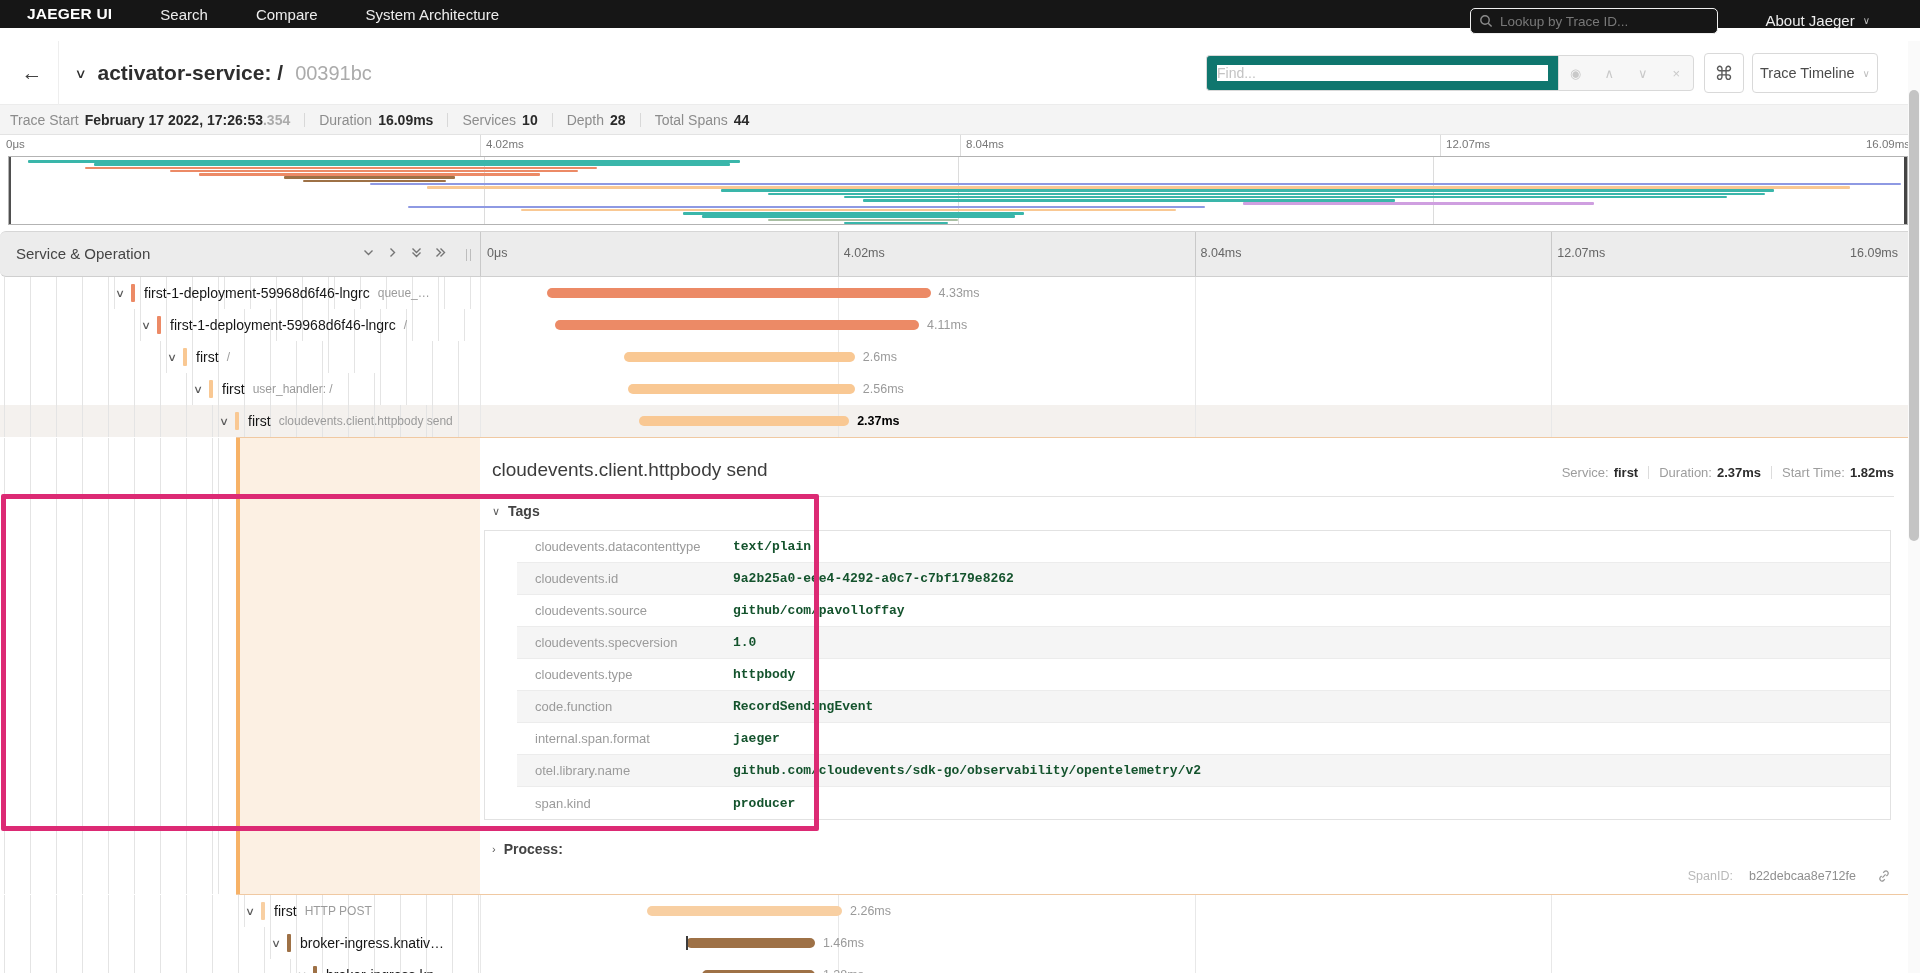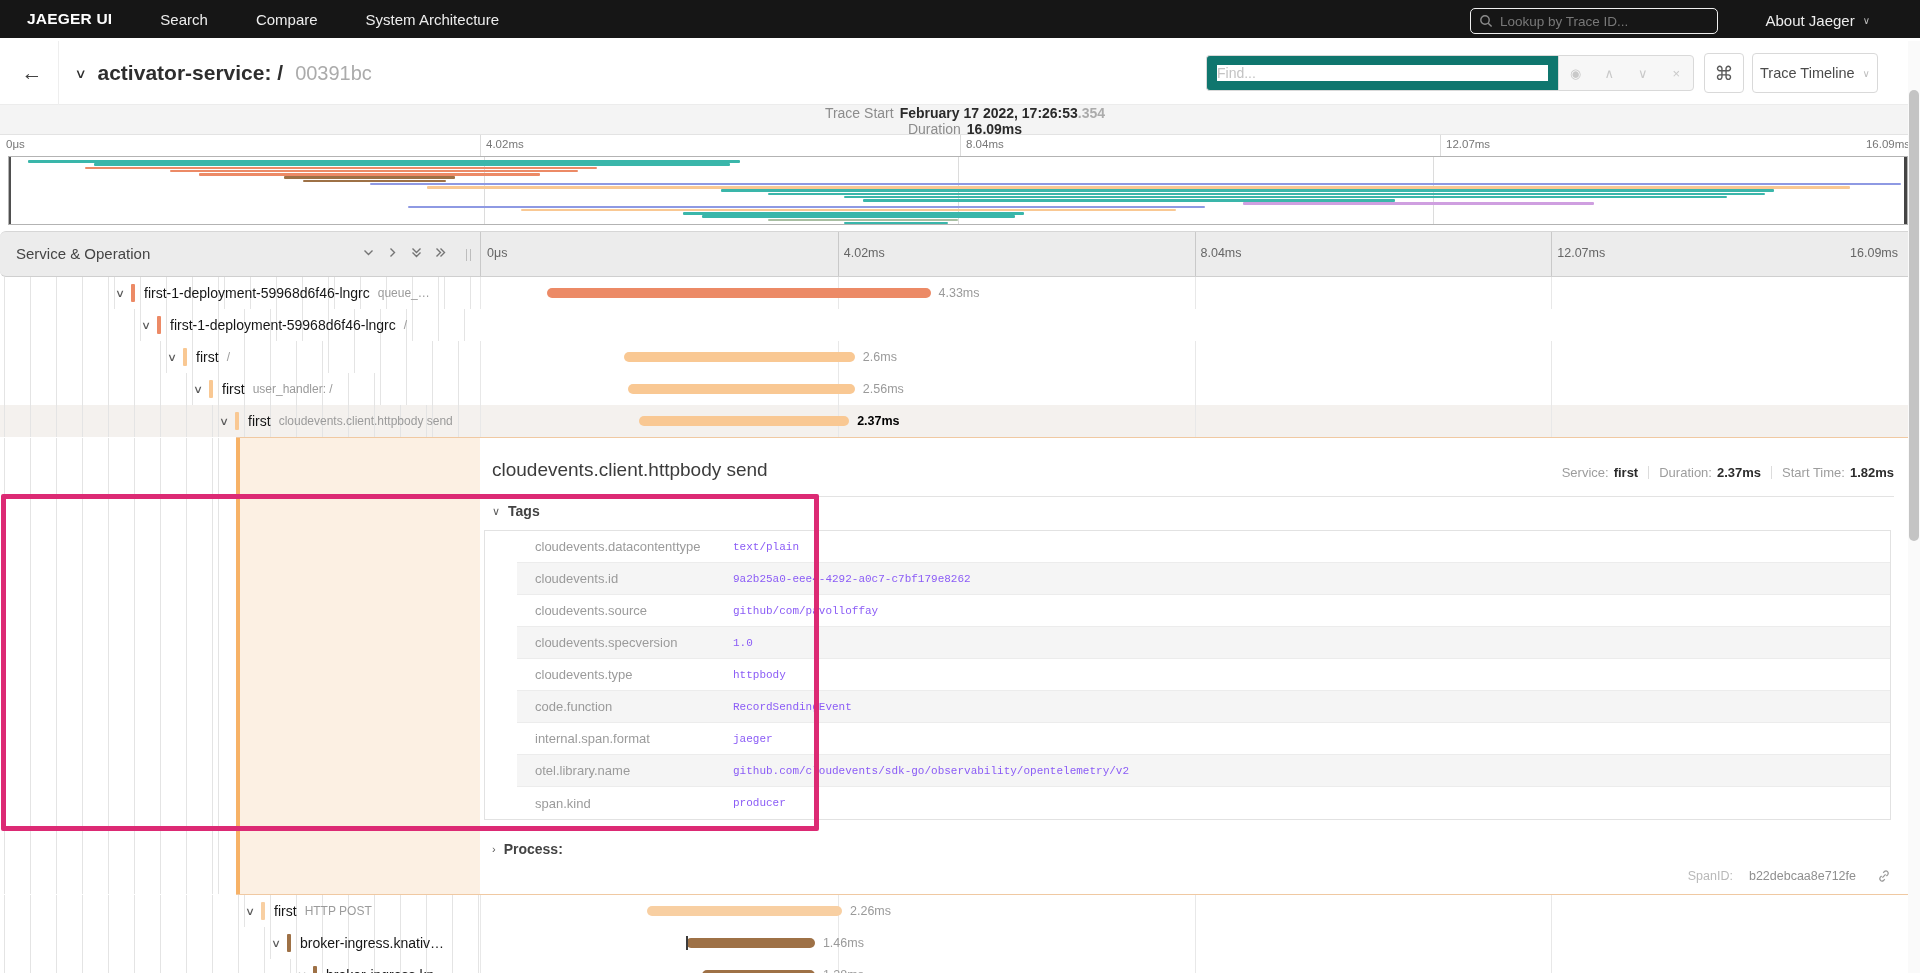--- a/index.html
+++ b/index.html
@@ -1,21 +1,21 @@
 <!DOCTYPE html>
 <html><head>
 <meta charset="utf-8">
 <style>
   * { margin:0; padding:0; box-sizing:border-box; }
   html,body { width:1920px; height:973px; overflow:hidden; background:#fff;
     font-family:"Liberation Sans", sans-serif; }
   .root { position:relative; width:1920px; height:973px; overflow:hidden; }
 
   
-  .topnav { position:absolute; left:0; top:0; width:1920px; height:38px;
+  .topnav { position:absolute; left:0; top:0; width:1920px; height:28px;
     background:#161616; display:flex; align-items:center; }
   .brand { color:#fff; font-weight:bold; font-size:15.5px; margin-left:27px; letter-spacing:.2px; }
   .navitems { display:flex; margin-left:48px; gap:48px; }
   .navitem { color:#ededed; font-size:15px; cursor:pointer; }
   .nav-search { position:absolute; left:1470px; top:8px; width:248px; height:26px;
     border:1px solid #efefef; border-radius:5px; display:flex; align-items:center;
     padding:0 8px; background:#161616; }
   .nav-search input { background:transparent; border:none; outline:none; color:#ddd;
     font-size:13.5px; margin-left:7px; width:200px; font-family:inherit; }
   .nav-search input::placeholder { color:#787878; }
@@ -48,21 +48,21 @@
     border:1px solid #d9d9d9; border-radius:4px; background:#fff; display:flex;
     align-items:center; justify-content:center; font-size:19px; color:#595959; cursor:pointer; }
   .viewselect { position:absolute; left:1752px; top:12px; width:126px; height:40px;
     border:1px solid #d9d9d9; border-radius:4px; background:#fff; display:flex;
     align-items:center; justify-content:center; gap:8px; font-size:14.5px; color:#4b4b4b;
     cursor:pointer; }
 
   
   .infobar { position:absolute; left:0; top:105px; width:1920px; height:30px; background:#f4f4f4;
     border-bottom:1px solid #e3e3e3; display:flex; align-items:center; padding-left:10px;
-    font-size:14px;flex-direction:column; }
+    font-size:14px; }
   .sum-label { color:#8c8c8c; }
   .sum-value { color:#2a2a2a; font-weight:700; margin-left:6px; }
   .sum-suffix { color:#ababab; font-weight:600; }
   .sum-sep { width:1px; height:14px; background:#d8d8d8; margin:0 14px; }
 
   
   .mm-ruler { position:absolute; left:0; top:135px; width:1920px; height:21px; background:#fff; }
   .mm-ruler .tick { position:absolute; top:3px; font-size:11.5px; color:#777; }
   .mm-canvas { position:absolute; left:8px; top:156px; width:1900px; height:69px;
     border:1px solid #b3b3b3; background:#fff; cursor:col-resize; }
@@ -123,21 +123,21 @@
     cursor:pointer; }
   .acc-chev { font-size:11px; color:#5a5a5a; }
   .acc-title { font-size:14px; font-weight:700; color:#434343; }
   .tags-table { position:absolute; left:4px; top:93px; right:17px;
     border:1px solid #e2e2e2; background:#fff;padding-left:32px; }
   .tagrow { display:flex; align-items:center; height:32px; border-bottom:1px solid #ececec;
     font-size:13px; }
   .tagrow:last-child { border-bottom:none; }
   .tagrow:nth-child(even) { background:#f5f5f5; }
   .tag-key { width:216px; padding-left:18px; color:#9b9b9b; flex:none; }
-  .tag-val { font-family:"Liberation Mono", monospace; color:#8b5cf6; font-size:11px; }
+  .tag-val { font-family:"Liberation Mono", monospace; color:#14532d; font-size:13px;font-weight:bold; }
   .spanid { position:absolute; right:17px; top:432px; display:flex; align-items:center; gap:16px;
     font-size:12.5px; }
   .spanid .sl { color:#b9b9b9; }
   .spanid .sv { color:#8f8f8f; }
   .spanid svg { margin-left:5px; cursor:pointer; }
   .pink-box { position:absolute; left:1px; top:57px; width:818px; height:337px;
     border:5px solid #dc2a74; border-radius:2px; pointer-events:none; }
 
   
   .vscroll { position:absolute; left:1908px; top:41px; width:12px; height:932px; background:#fafafa; }
@@ -295,20 +295,27 @@
           <span class="dur" style="left: calc(31.5% + 8px);">4.33ms</span>
         </div>
       </div>
       <div class="trow">
         <div class="tcell" style="background-image: repeating-linear-gradient(90deg, rgb(228, 228, 228) 0px, rgb(228, 228, 228) 1px, transparent 1px, transparent 26px); background-size: 136px 100%; background-position: 4px 0px; padding-left: 142px;">
           <span class="t-toggle">∨</span>
           <span class="t-chip" style="background: rgb(236, 138, 102);"></span>
           <span class="t-name">first-1-deployment-59968d6f46-lngrc</span>
           <span class="t-op">/</span>
         </div>
+        <div class="tbar-cell">
+          <div class="grid" style="left: 25%;"></div>
+          <div class="grid" style="left: 50%;"></div>
+          <div class="grid" style="left: 75%;"></div>
+          <div class="sbar" style="left: 5.2%; width: 25.5%; background: rgb(236, 138, 102);"></div>
+          <span class="dur" style="left: calc(30.7% + 8px);">4.11ms</span>
+        </div>
       </div>
       <div class="trow">
         <div class="tcell" style="background-image: repeating-linear-gradient(90deg, rgb(228, 228, 228) 0px, rgb(228, 228, 228) 1px, transparent 1px, transparent 26px); background-size: 162px 100%; background-position: 4px 0px; padding-left: 168px;">
           <span class="t-toggle">∨</span>
           <span class="t-chip" style="background: rgb(249, 200, 147);"></span>
           <span class="t-name">first</span>
           <span class="t-op">/</span>
         </div>
         <div class="tbar-cell">
           <div class="grid" style="left: 25%;"></div>

